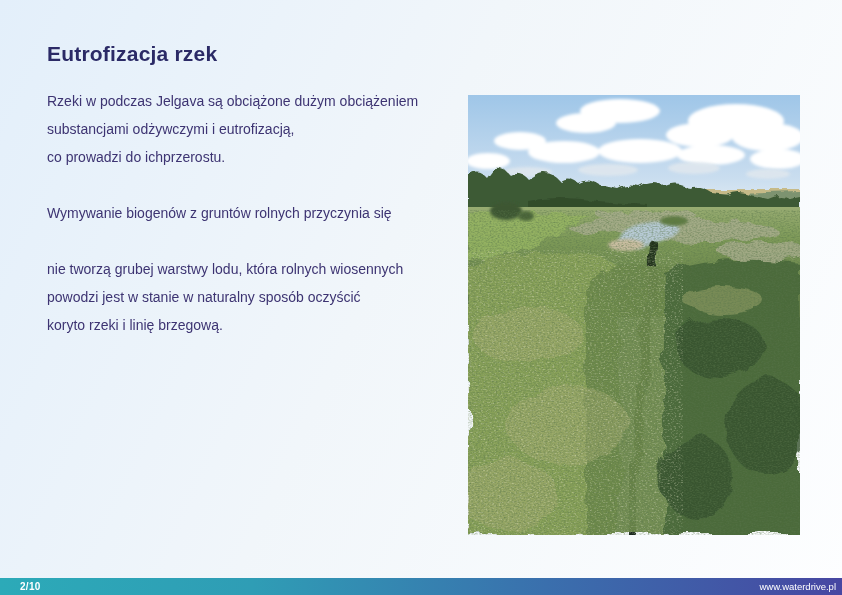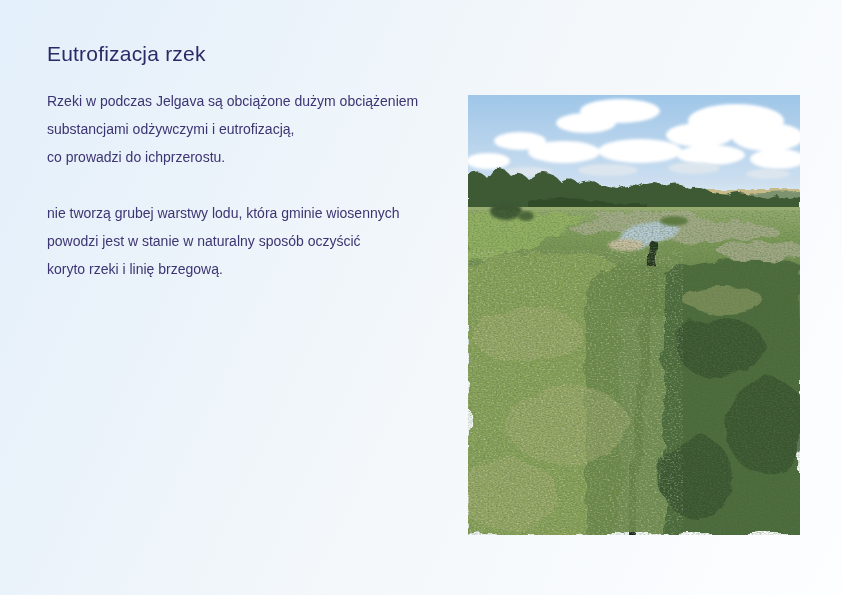--- a/index.html
+++ b/index.html
@@ -10,21 +10,21 @@
   *{box-sizing:border-box; margin:0; padding:0;}
   html,body{width:842px; height:595px;}
   body{font-family:"Liberation Sans", sans-serif; overflow:hidden;}
   .slide{
     position:relative; width:842px; height:595px;
     background:linear-gradient(115deg, var(--background-start) 0%, var(--background-mid) 45%, var(--background-end) 100%);
     overflow:hidden;
   }
   .slide-title{
     position:absolute; left:47px; top:42px;
-    font-size:21px; font-weight:normal; letter-spacing:0.2px;
+    font-size:21px; font-weight:bold; letter-spacing:0.2px;
     color:var(--title-color);
   }
   .text-block{
     position:absolute; left:47px; top:87px; width:440px;
     color:var(--body-color); font-size:14px;
   }
   .text-block p{margin:0 0 28px 0;}
   .text-block .line{display:block; height:28px; line-height:28px; white-space:nowrap;}
   .photo{
     position:absolute; left:468px; top:95px; width:332px; height:440px;
@@ -48,23 +48,24 @@
 
   <h1 class="slide-title">Eutrofizacja rzek</h1>
 
   <div class="text-block">
     <p>
       <span class="line">Rzeki w podczas Jelgava są obciążone dużym obciążeniem</span>
       <span class="line">substancjami odżywczymi i eutrofizacją,</span>
       <span class="line">co prowadzi do ichprzerostu.</span>
     </p>
     <p>
+      <span class="line">Wymywanie biogenów z gruntów rolnych przyczynia się</span>
     </p>
     <p>
-      <span class="line">nie tworzą grubej warstwy lodu, która gminie wiosennych</span>
+      <span class="line">nie tworzą grubej warstwy lodu, która rolnych wiosennych</span>
       <span class="line">powodzi jest w stanie w naturalny sposób oczyścić</span>
       <span class="line">koryto rzeki i linię brzegową.</span>
     </p>
   </div>
 
   <div class="photo" title="Narrow river winding through an overgrown green meadow, forest line on the horizon under a partly cloudy blue sky">
     <svg width="332" height="440" viewBox="0 0 332 440" role="img">
       <defs>
         <linearGradient id="skyg" x1="0" y1="0" x2="0" y2="1">
           <stop offset="0" stop-color="#9fc6e8"></stop>
@@ -163,14 +164,18 @@
         <ellipse cx="100" cy="330" rx="60" ry="40"></ellipse>
         <ellipse cx="40" cy="400" rx="50" ry="35"></ellipse>
         <ellipse cx="255" cy="205" rx="40" ry="14"></ellipse>
       </g>
 
       <rect x="0" y="115" width="332" height="325" fill="#ffffff" opacity="0.85" filter="url(#darkgrain)"></rect>
       <rect x="0" y="155" width="215" height="285" fill="#ffffff" opacity="0.8" filter="url(#lightgrain)"></rect>
     </svg>
   </div>
 
+  <div class="footer-bar">
+    <span class="page-indicator">2/10</span>
+    <span class="website-url">www.waterdrive.pl</span>
+  </div>
 
 </div>
 
 </body></html>

